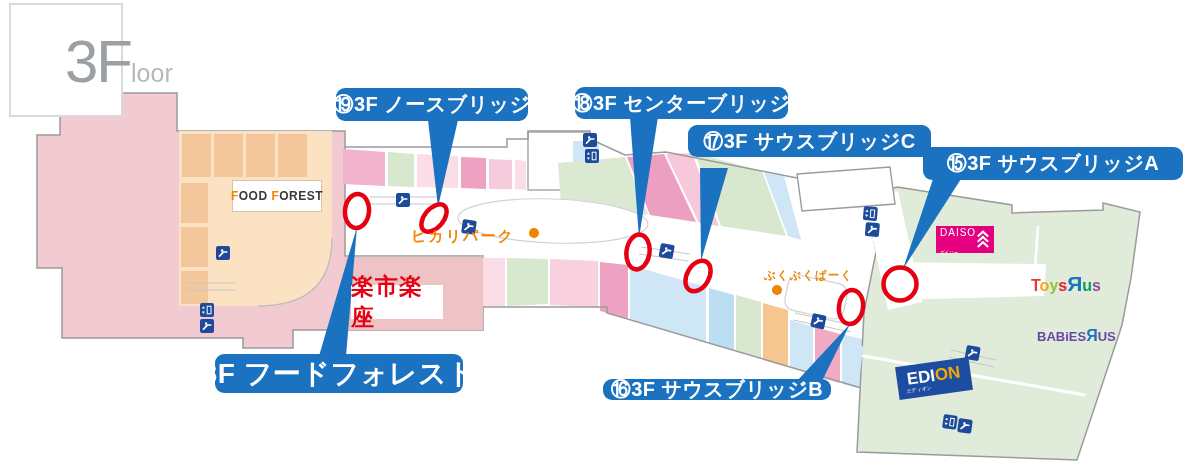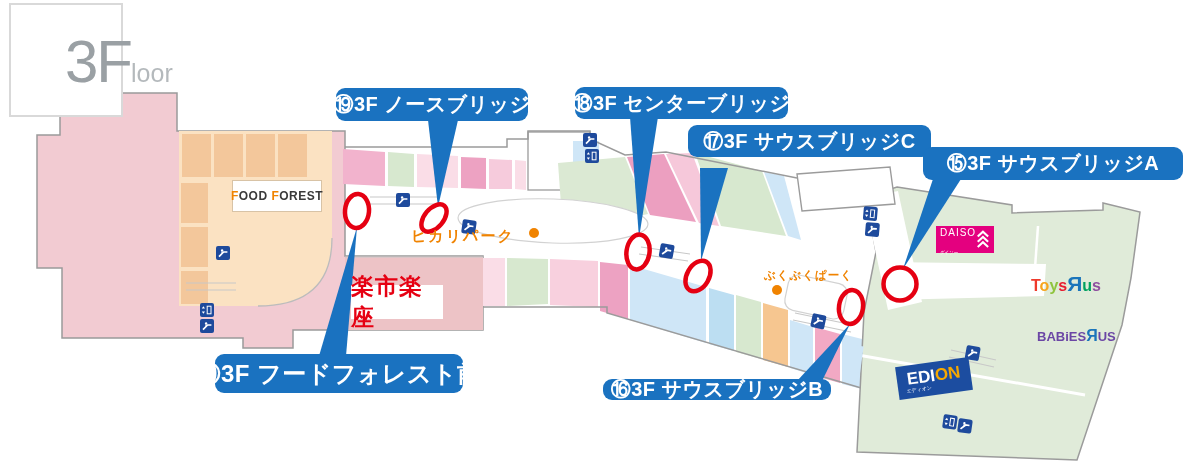--- a/index.html
+++ b/index.html
@@ -267,16 +267,16 @@
       <span class="w">EDI</span>
         <span class="o">ON</span>
     </span>
     <span class="sub">エディオン</span>
   </div>
 
   <div class="banner" style="left:336px;top:88px;width:192px;height:33px;">⑲3F ノースブリッジ</div>
   <div class="banner" style="left:575px;top:87px;width:213px;height:32px;">⑱3F センターブリッジ</div>
   <div class="banner" style="left:688px;top:125px;width:243px;height:32px;">⑰3F サウスブリッジC</div>
   <div class="banner" style="left:923px;top:147px;width:260px;height:33px;">⑮3F サウスブリッジA</div>
-  <div class="banner" style="left:215px;top:354px;width:248px;height:39px;font-size:24px;">⑳3F フードフォレスト前</div>
+  <div class="banner" style="left:215px;top:354px;width:248px;height:39px;font-size:28px;">⑳3F フードフォレスト前</div>
   <div class="banner" style="left:603px;top:379px;width:228px;height:21px;">⑯3F サウスブリッジB</div>
 
 </div>
 
 </body></html>

